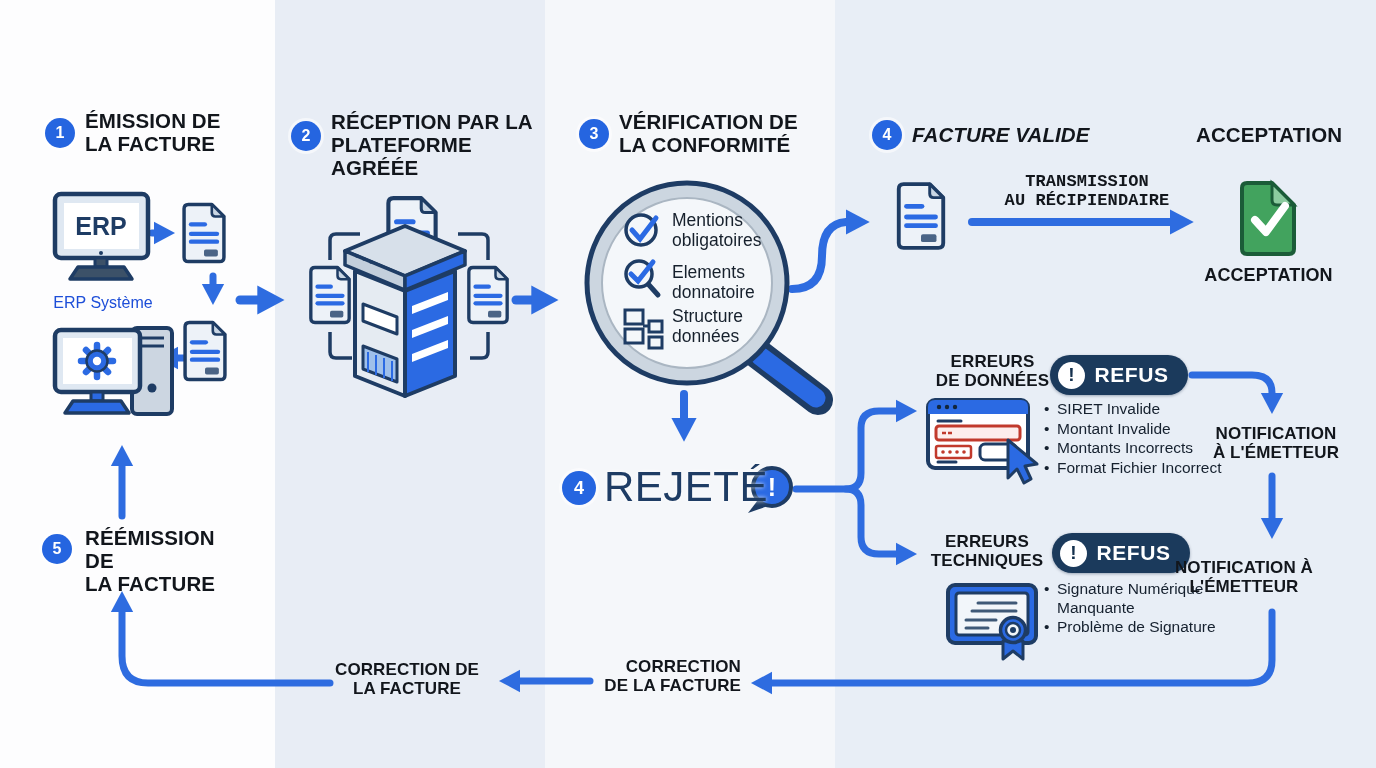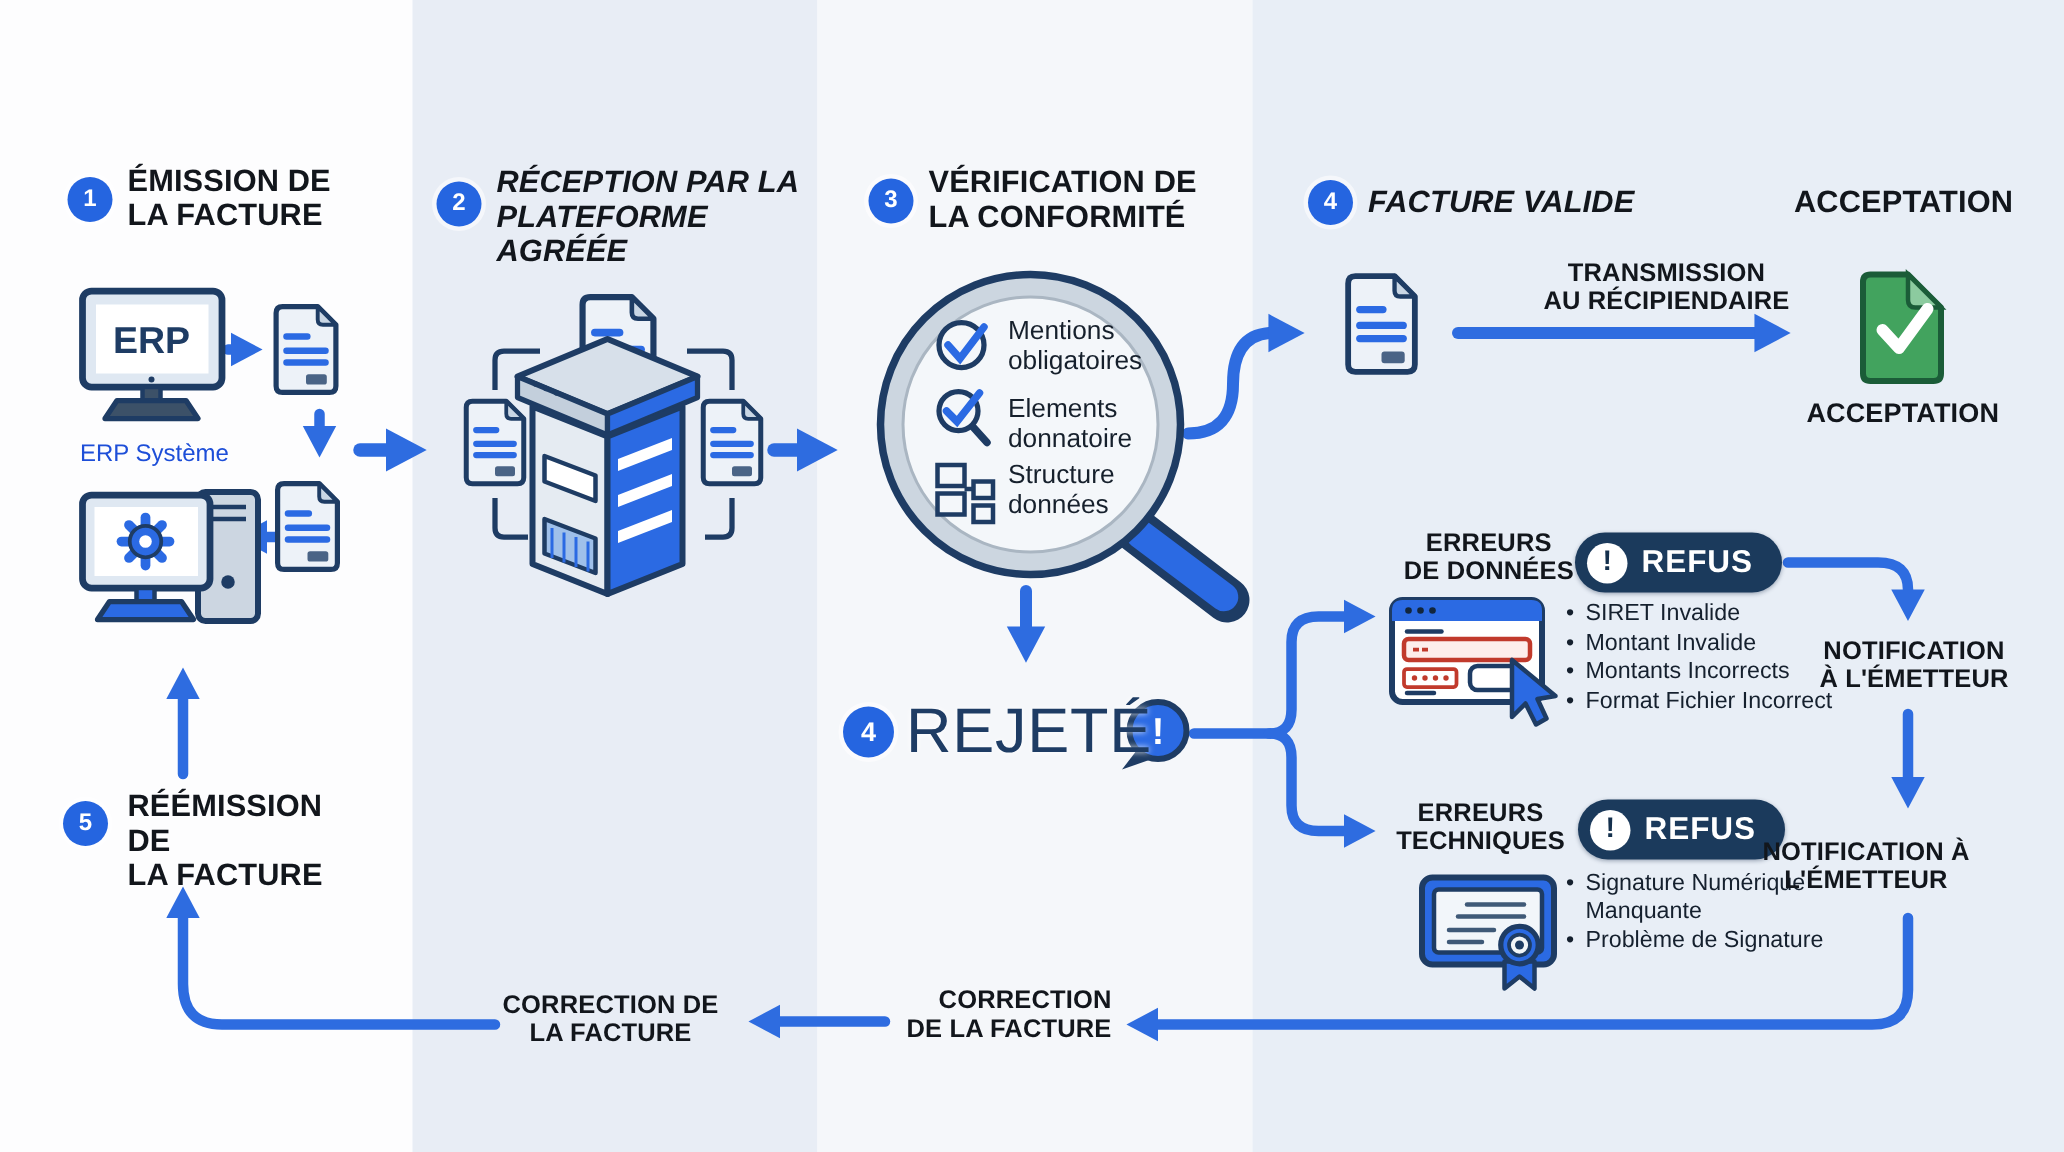--- a/index.html
+++ b/index.html
@@ -204,36 +204,36 @@
       <circle cx="1013" cy="630" r="3" fill="#1e3c64"></circle>
     </g>
   </svg>
 
   <div class="num n30" style="left:45px;top:118px;">1</div>
   <div class="abs h h20" style="left:85px;top:110px;width:150px;">ÉMISSION DE
 LA FACTURE</div>
   <div class="abs cap center" style="left:44px;top:294px;width:118px;">ERP Système</div>
 
   <div class="num n30" style="left:291px;top:121px;">2</div>
-  <div class="abs h h20" style="left:331px;top:111px;width:230px;font-style:italic;">RÉCEPTION PAR LA
+  <div class="abs h h20" style="left:331px;top:111px;width:230px;">RÉCEPTION PAR LA
 PLATEFORME AGRÉÉE</div>
 
   <div class="num n30" style="left:579px;top:119px;">3</div>
   <div class="abs h h20" style="left:619px;top:111px;width:180px;">VÉRIFICATION DE
 LA CONFORMITÉ</div>
   <div class="check-row" style="left:672px;top:211px;">Mentions
 obligatoires</div>
   <div class="check-row" style="left:672px;top:263px;">Elements
 donnatoire</div>
   <div class="check-row" style="left:672px;top:307px;">Structure
 données</div>
 
   <div class="num n30" style="left:872px;top:120px;">4</div>
   <div class="abs h h20" style="left:912px;top:124px;width:210px;font-style:italic;">FACTURE VALIDE</div>
-  <div class="abs h h17 center" style="left:1016px;top:172px;width:190px;">TRANSMISSION
+  <div class="abs h h17 center" style="left:992px;top:172px;width:190px;font-family:Liberation Mono, monospace;">TRANSMISSION
 AU RÉCIPIENDAIRE</div>
   <div class="abs h h20 center" style="left:1196px;top:124px;width:145px;">ACCEPTATION</div>
   <div class="abs h center" style="left:1196px;top:265px;width:145px;font-size:18px;">ACCEPTATION</div>
 
   <div class="num n34" style="left:562px;top:471px;">4</div>
   <div class="rejete" style="left:604px;top:463px;">REJETÉ</div>
 
   <div class="abs h h17 center" style="left:925px;top:352px;width:135px;">ERREURS
 DE DONNÉES</div>
   <div class="refus" style="left:1050px;top:355px;">

